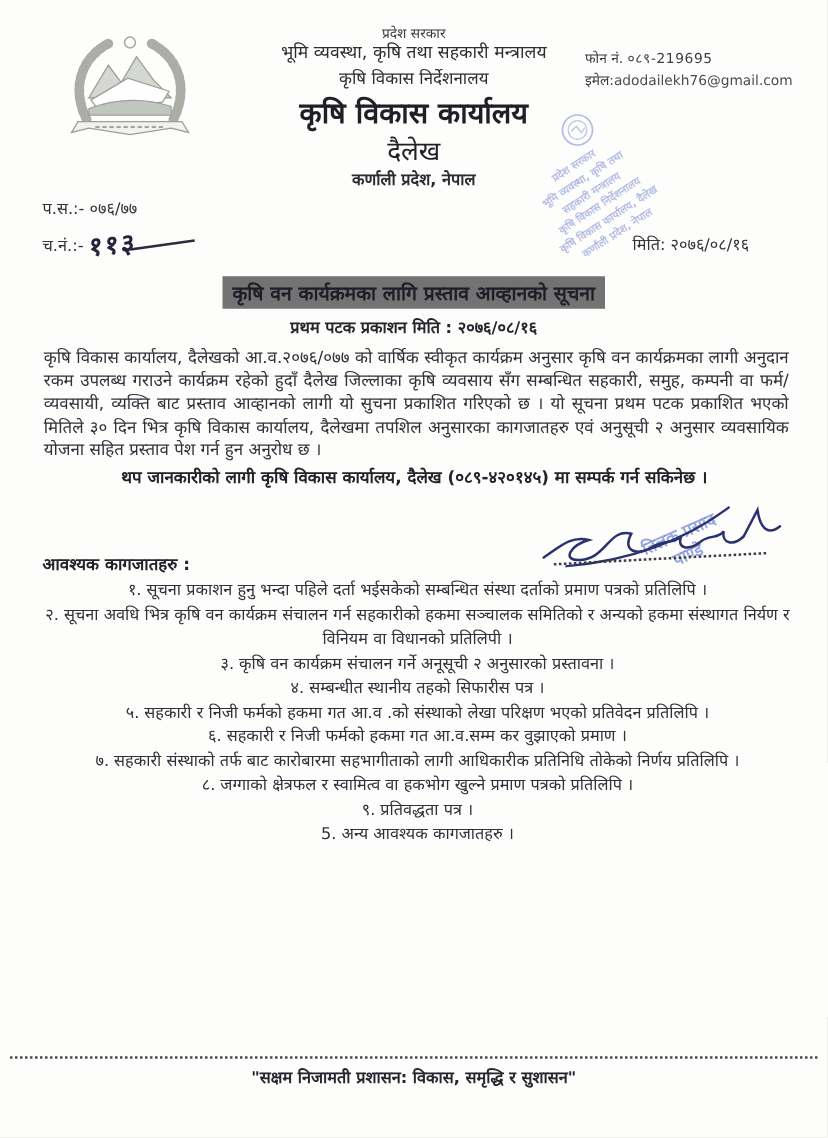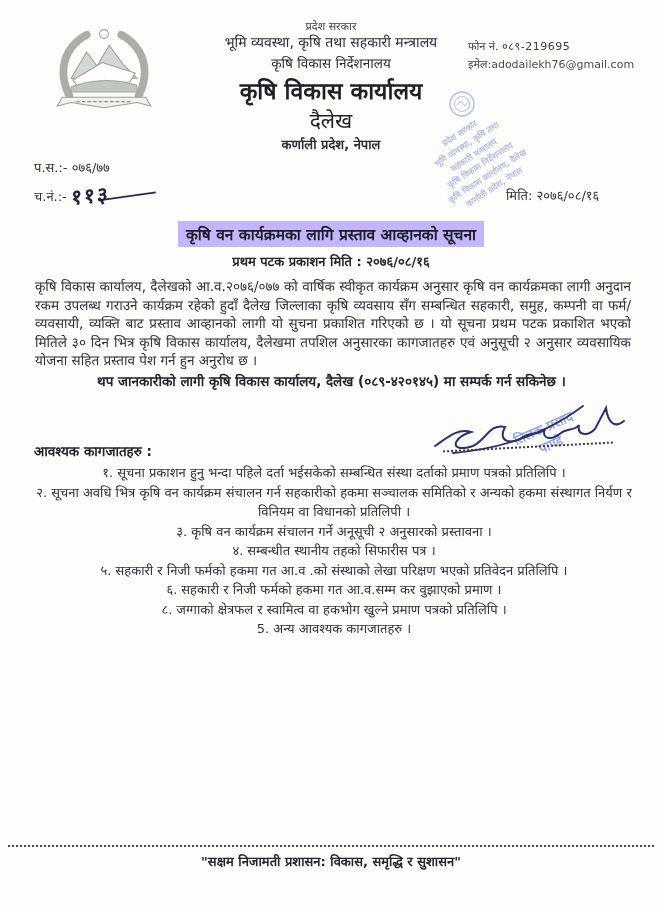--- a/index.html
+++ b/index.html
@@ -44,21 +44,21 @@
   .stamp-lines {
     position: absolute; left: -8px; top: 34px; width: 170px;
     transform: rotate(-33deg); transform-origin: center;
     text-align: center; color: rgba(85, 105, 200, .42);
     font-size: 8.5px; line-height: 1.5; font-weight: 600;
   }
   .stamp-lines span { display: block; }
   
   .title-wrap { position: absolute; left: 0; top: 221px; width: 100%; text-align: center; }
   .title-hl {
-    display: inline-block; background: #c4b5fd; padding: 2px 8px;
+    display: inline-block; background: #737373; padding: 2px 8px;
     font-size: 15.5px; font-weight: 700; color: #1e1e26;
   }
   .subtitle { position: absolute; left: 0; top: 252px; width: 100%; text-align: center; font-size: 13px; font-weight: 700; color: #26262e; }
   .body-par {
     position: absolute; left: 35px; top: 277px; width: 596px;
     font-size: 13.5px; line-height: 18.5px; text-align: justify; color: #30303a;
   }
   .contact-line {
     position: absolute; left: 35px; top: 372px; width: 600px;
     font-size: 13.5px; font-weight: 700; color: #23232b; text-indent: 62px;
@@ -178,20 +178,22 @@
   </div>
 
   <div class="docs-heading">आवश्यक कागजातहरु :</div>
   <div class="docs-list">
     <div class="doc-item"><span class="num">१.</span><span>सूचना प्रकाशन हुनु भन्दा पहिले दर्ता भईसकेको सम्बन्धित संस्था दर्ताको प्रमाण पत्रको प्रतिलिपि ।</span></div>
     <div class="doc-item"><span class="num">२.</span><span>सूचना अवधि भित्र कृषि वन कार्यक्रम संचालन गर्न सहकारीको हकमा सञ्चालक समितिको र अन्यको हकमा संस्थागत निर्यण र विनियम वा विधानको प्रतिलिपी ।</span></div>
     <div class="doc-item"><span class="num">३.</span><span>कृषि वन कार्यक्रम संचालन गर्ने अनूसूची २ अनुसारको प्रस्तावना ।</span></div>
     <div class="doc-item"><span class="num">४.</span><span>सम्बन्धीत स्थानीय तहको सिफारीस पत्र ।</span></div>
     <div class="doc-item"><span class="num">५.</span><span>सहकारी र निजी फर्मको हकमा गत आ.व .को संस्थाको लेखा परिक्षण भएको प्रतिवेदन प्रतिलिपि ।</span></div>
     <div class="doc-item"><span class="num">६.</span><span>सहकारी र निजी फर्मको हकमा गत आ.व.सम्म कर वुझाएको प्रमाण ।</span></div>
+    <div class="doc-item"><span class="num">७.</span><span>सहकारी संस्थाको तर्फ बाट कारोबारमा सहभागीताको लागी आधिकारीक प्रतिनिधि तोकेको निर्णय प्रतिलिपि ।</span></div>
     <div class="doc-item"><span class="num">८.</span><span>जग्गाको क्षेत्रफल र स्वामित्व वा हकभोग खुल्ने प्रमाण पत्रको प्रतिलिपि ।</span></div>
+    <div class="doc-item"><span class="num">९.</span><span>प्रतिवद्धता पत्र ।</span></div>
     <div class="doc-item"><span class="num">5.</span><span>अन्य आवश्यक कागजातहरु ।</span></div>
   </div>
 
   <div class="footer-rule"></div>
   <div class="footer-slogan">"सक्षम निजामती प्रशासन: विकास, समृद्धि र सुशासन"</div>
 
 </div>
 
 </body></html>

